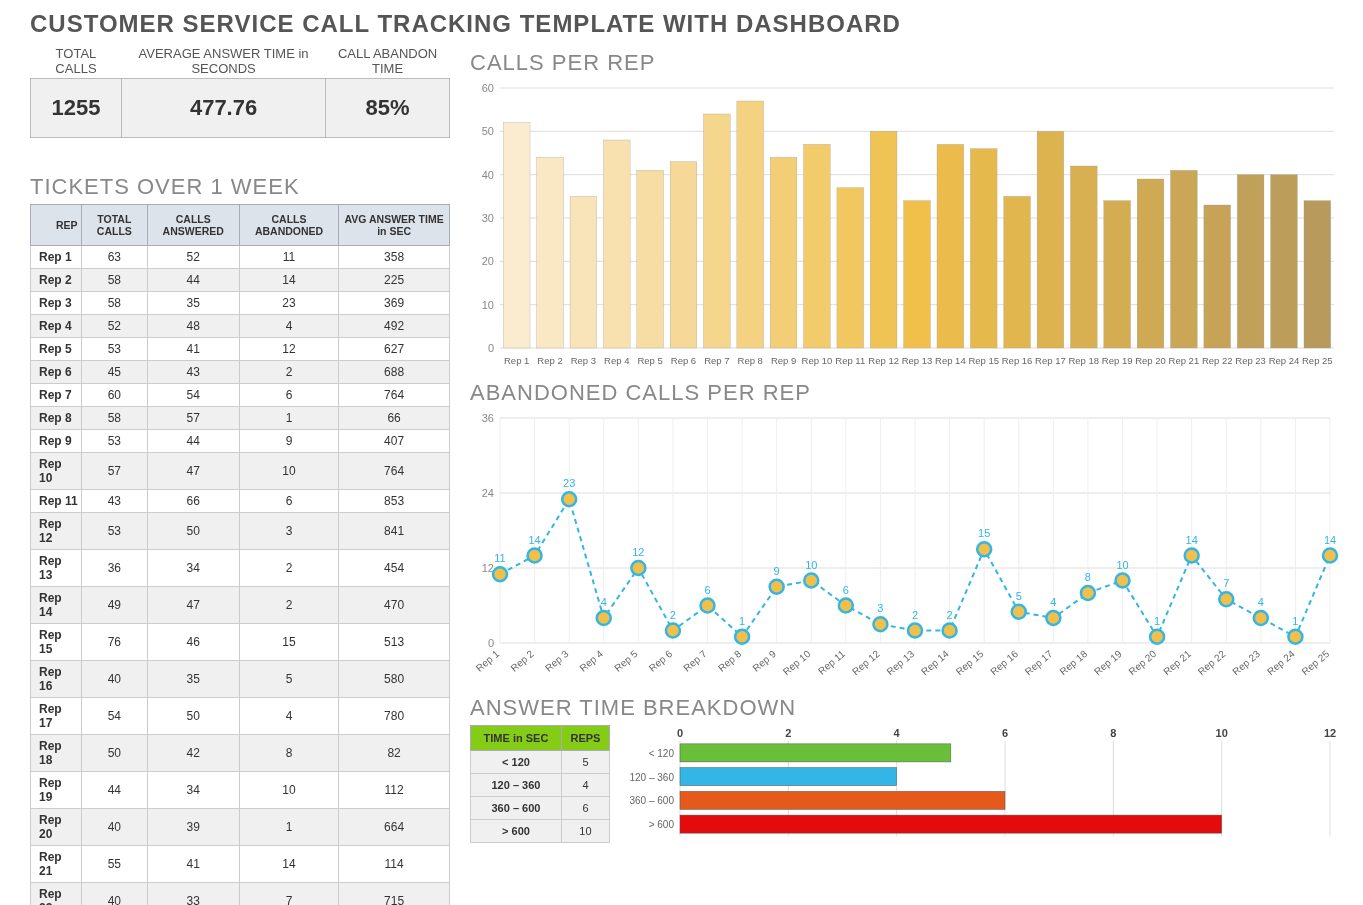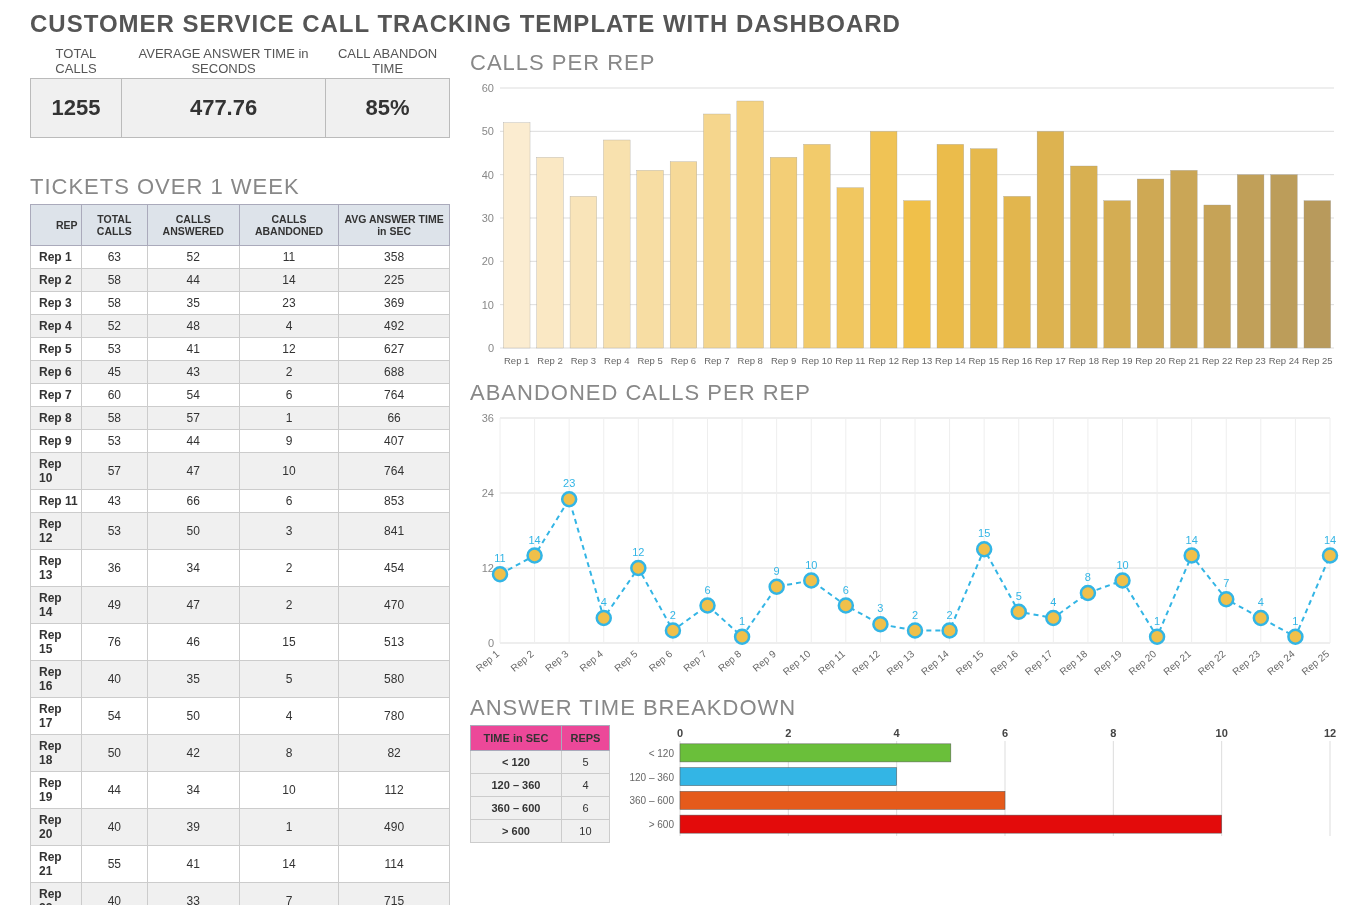--- a/index.html
+++ b/index.html
@@ -15,21 +15,21 @@
 .data-table { width: 100%; border-collapse: collapse; font-size: 12px; }
 .data-table th { background: #dde3ea; border: 1px solid #aab; font-size: 10.5px; font-weight: 700; padding: 8px 3px; text-align: center; }
 .data-table th:first-child { text-align: left; padding-left: 25px; }
 .data-table td { border: 1px solid #ccc; text-align: center; padding: 4px 3px; font-size: 12px; }
 .data-table td:first-child { text-align: left; font-weight: 700; padding-left: 8px; }
 .data-table tr:nth-child(even) td { background: #f0f0f0; }
 .chart-box { width: 100%; }
 svg text { font-family: "Segoe UI", Arial, sans-serif; }
 .breakdown-row { display: flex; gap: 10px; align-items: flex-start; }
 .breakdown-table { border-collapse: collapse; font-size: 11px; width: 140px; flex-shrink: 0; }
-.breakdown-table th { background: #ec4899; border: 1px solid #aab; font-weight: 700; padding: 6px 4px; text-align: center; }
+.breakdown-table th { background: #84cc16; border: 1px solid #aab; font-weight: 700; padding: 6px 4px; text-align: center; }
 .breakdown-table td { border: 1px solid #ccc; text-align: center; padding: 5px 4px; background: #f0f0f0; }
 .breakdown-table td:first-child { font-weight: 700; }
 </style>
 </head>
 <body>
 
 <h1 class="page-title">CUSTOMER SERVICE CALL TRACKING TEMPLATE WITH DASHBOARD</h1>
 
 <div class="dashboard">
 
@@ -194,21 +194,21 @@
             <td>44</td>
             <td>34</td>
             <td>10</td>
             <td>112</td>
           </tr>
           <tr>
             <td>Rep 20</td>
             <td>40</td>
             <td>39</td>
             <td>1</td>
-            <td>490</td>
+            <td>664</td>
           </tr>
           <tr>
             <td>Rep 21</td>
             <td>55</td>
             <td>41</td>
             <td>14</td>
             <td>114</td>
           </tr>
           <tr>
             <td>Rep 22</td>

